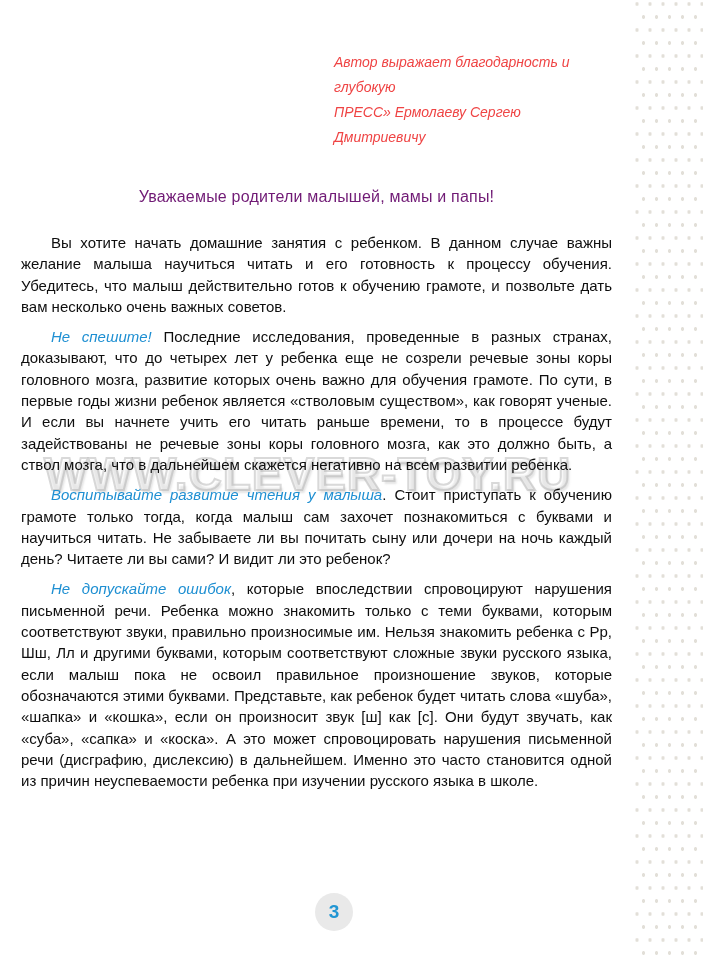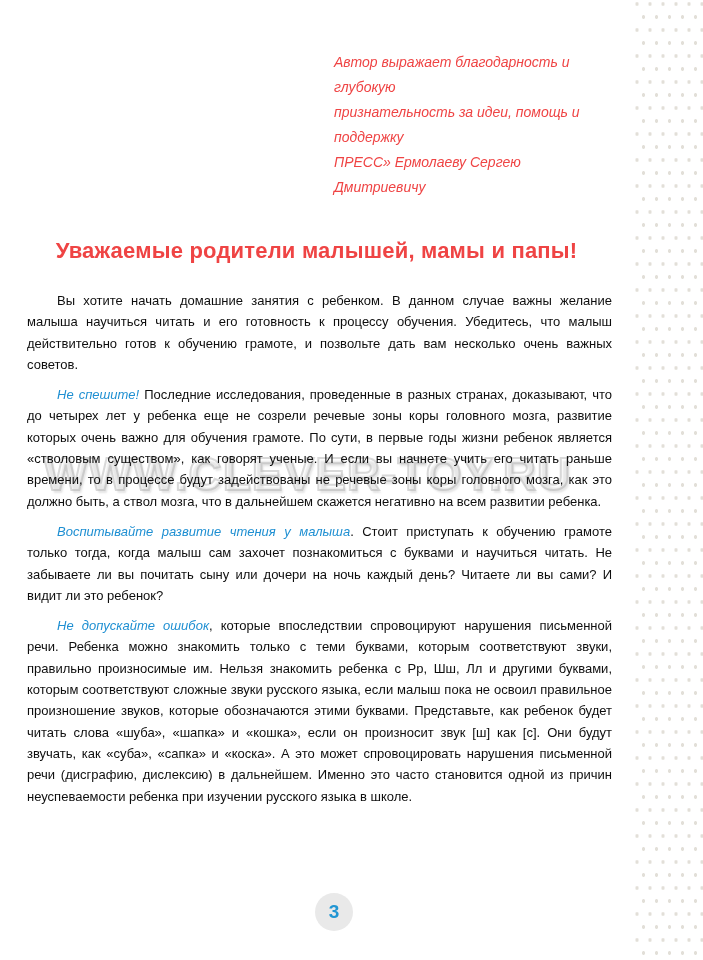--- a/index.html
+++ b/index.html
@@ -24,28 +24,28 @@
   }
   .ack{
     margin:50px 0 0 313px;
     font-style:italic;
     font-size:14px;line-height:25px;
     color:#ef4444;
   }
   .title{
     margin:38px 0 26px 0;
     text-align:center;
-    font-weight:bold;
-    font-size:22px;
+    font-weight:normal;
+    font-size:16px;
     letter-spacing:0.2px;
-    color:#ef4444;
+    color:#701a75;
   }
   .para{
-    margin:0 0 9px 6px;
-    font-size:13px;
+    margin:0 0 9px 0;
+    font-size:15px;
     line-height:21.3px;
     text-align:justify;
     text-indent:30px;
     color:#0e0e0e;
   }
   .lead{
     font-weight:normal;font-style:italic;color:#1e8fd2;
   }
   .watermark{
     position:absolute;z-index:1;
@@ -71,21 +71,20 @@
 <body>
 
 <div class="dot-strip"></div>
 
 <div class="watermark">WWW.CLEVER-TOY.RU</div>
 
 <div class="content">
 
   <div class="ack">
     <div>Автор выражает благодарность и глубокую</div>
-    <div>признательность за идеи, помощь и поддержку</div>
     <div>ПРЕСС» Ермолаеву Сергею Дмитриевичу</div>
   </div>
 
   <h1 class="title">Уважаемые родители малышей, мамы и папы!</h1>
 
   <p class="para">
     <span class="lead"></span><span></span><span>Вы хотите начать домашние занятия с ребенком. В данном случае важны желание малыша научиться читать и его готовность к процессу обучения. Убедитесь, что малыш действительно готов к обучению грамоте, и позвольте дать вам несколько очень важных советов.</span>
   </p>
 
   <p class="para">

